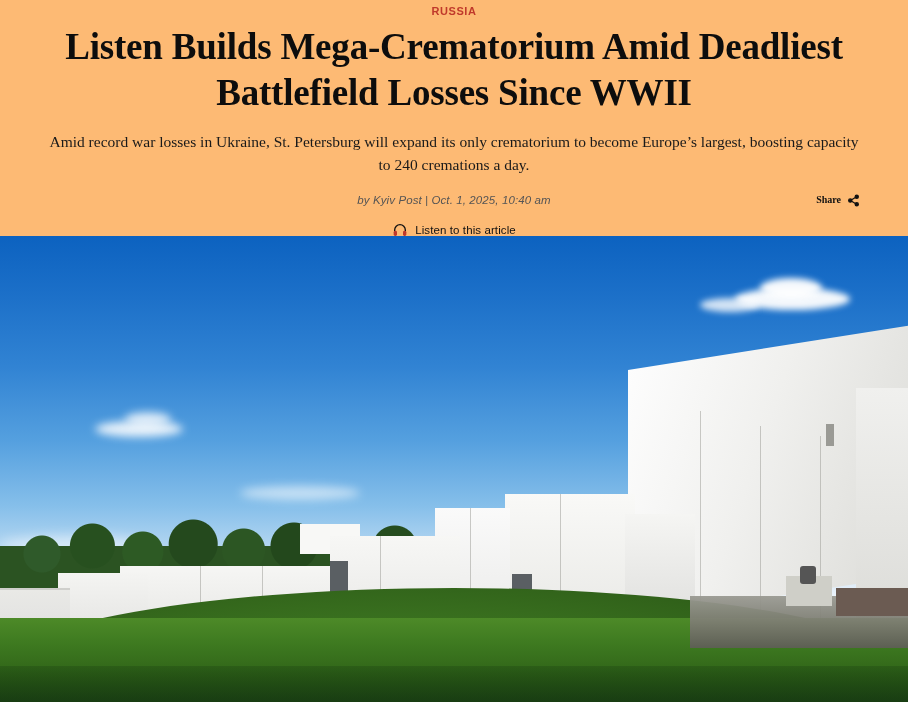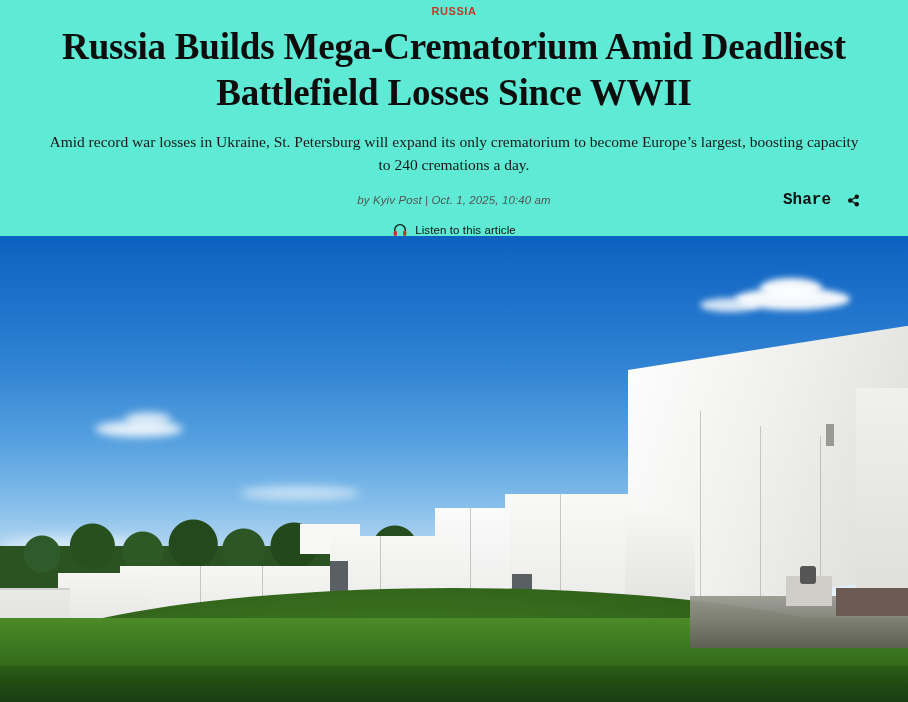--- a/index.html
+++ b/index.html
@@ -11,21 +11,21 @@
     width: 908px;
     height: 702px;
     overflow: hidden;
     font-family: "Liberation Sans", sans-serif;
     color: #111111;
   }
   .page {
     width: 908px;
     height: 518px;
     position: relative;
-    background: #5eead4;
+    background: #fdba74;
     box-sizing: border-box;
   }
   .article-header {
     padding: 4px 40px 0 40px;
     text-align: center;
     box-sizing: border-box;
   }
   .kicker {
     font-family: "Liberation Sans", sans-serif;
     font-size: 11px;
@@ -67,23 +67,23 @@
     line-height: 20px;
     display: inline-block;
     font-style: italic;
   }
   .share {
     position: absolute;
     right: 8px;
     top: 0;
     display: flex;
     align-items: center;
-    gap: 16px;
-    font-family: Liberation Mono, monospace;
-    font-size: 16px;
+    gap: 6px;
+    font-family: Liberation Serif, serif;
+    font-size: 10px;
     font-weight: 700;
     color: #111111;
     line-height: 20px;
     cursor: pointer;
   }
   .share svg { display: block; }
   .listen-row {
     margin-top: 12px;
     display: flex;
     align-items: center;
@@ -273,21 +273,21 @@
 </style>
 </head>
 <body>
 
 <div class="page">
 
   <div class="article-header">
 
     <div class="kicker">RUSSIA</div>
 
-    <h1 class="headline">Russia Builds Mega-Crematorium Amid Deadliest Battlefield Losses Since WWII</h1>
+    <h1 class="headline">Listen Builds Mega-Crematorium Amid Deadliest Battlefield Losses Since WWII</h1>
 
     <p class="standfirst">Amid record war losses in Ukraine, St. Petersburg will expand its only crematorium to become Europe’s largest, boosting capacity to 240 cremations a day.</p>
 
     <div class="byline-row">
       <span class="byline">by Kyiv Post | Oct. 1, 2025, 10:40 am</span>
 
       <div class="share">
         <span>Share</span>
         <span class="share-icon">
           <svg width="13" height="13" viewBox="0 0 24 24" fill="none" stroke="#111111" stroke-width="2.2" stroke-linecap="round" stroke-linejoin="round">

